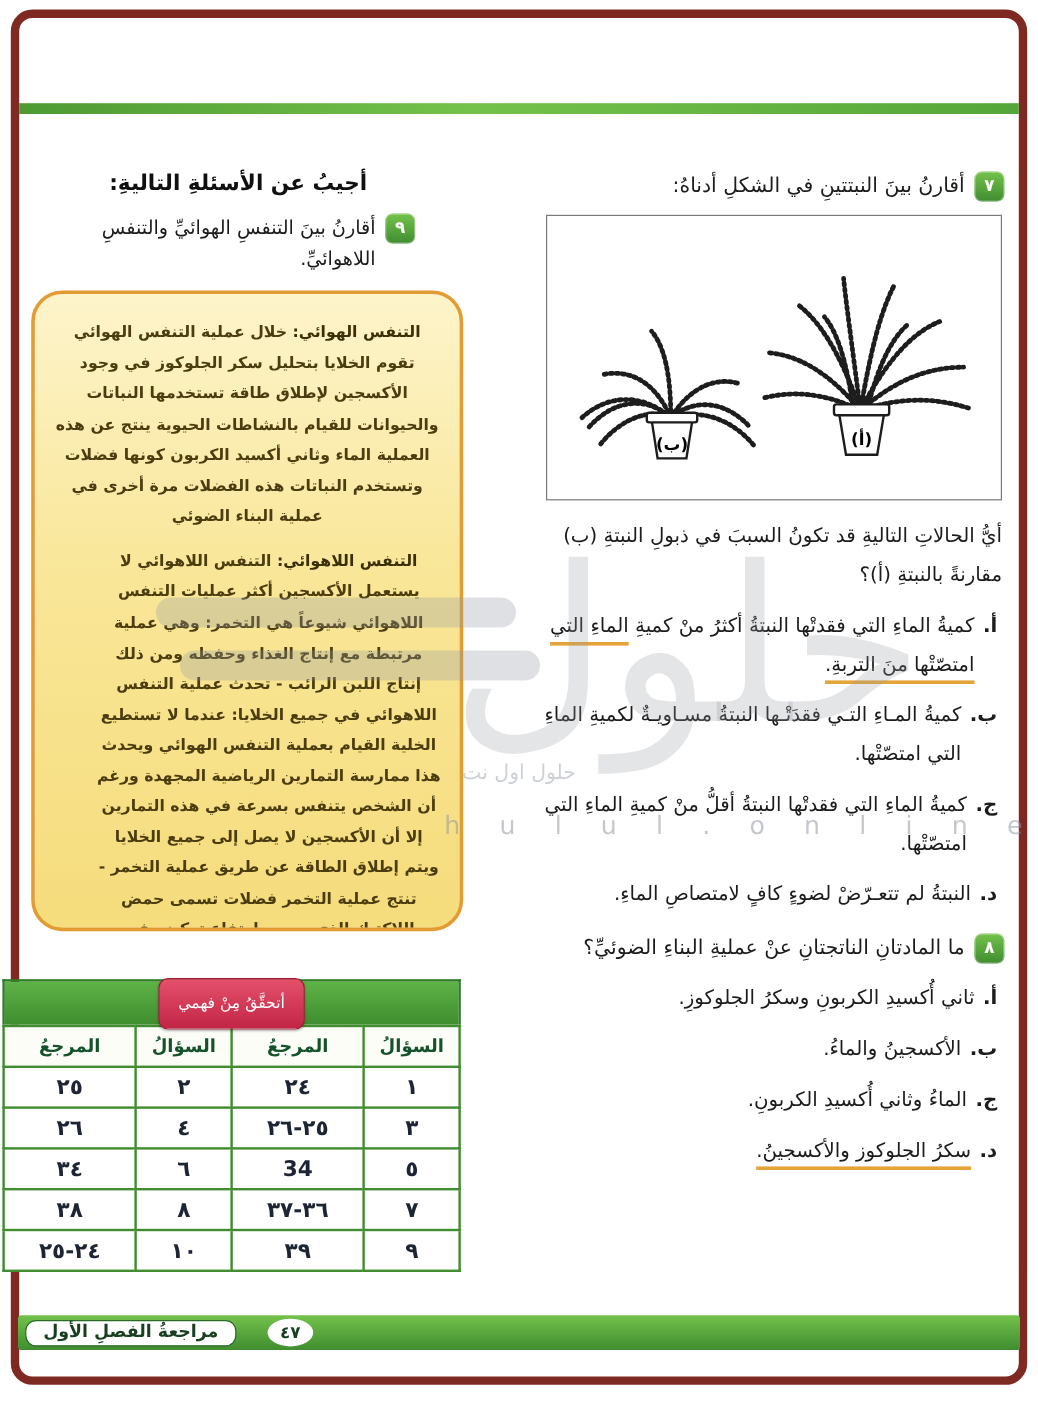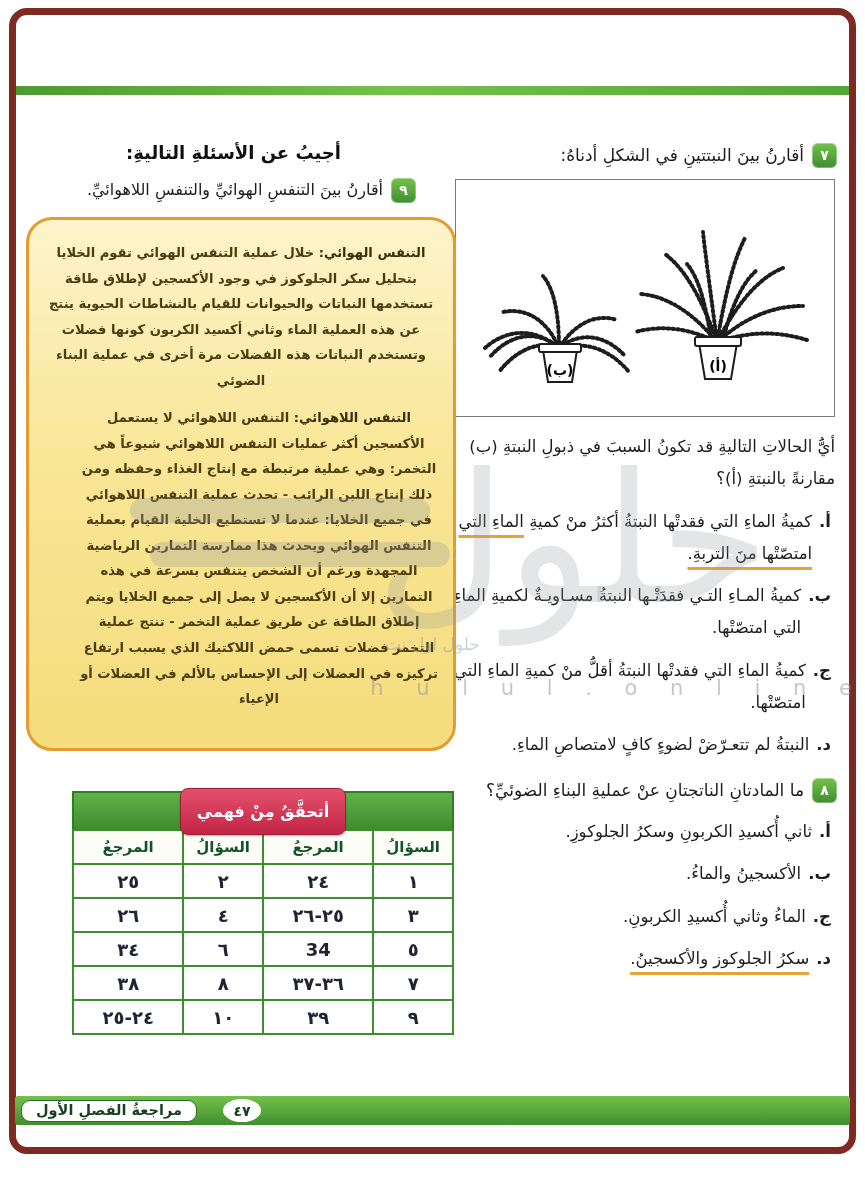--- a/index.html
+++ b/index.html
@@ -43,21 +43,21 @@
   .option { display:flex; gap:7px; font-size:16.5px; line-height:1.95; margin:0 6px 10px 0; }
   .opt-letter { font-weight:bold; flex:0 0 auto; }
   .u {
     text-decoration-line:underline; text-decoration-color:#e5a43a;
     text-decoration-thickness:3px; text-underline-offset:8px;
   }
   .q8-head { margin-top:16px; margin-bottom:12px; }
 
   
   .col-answers {
-    position:absolute; top:142px; left:26px; width:430px;
+    position:absolute; top:142px; left:26px; width:360px;
     direction:rtl; text-align:right; z-index:2;
   }
   .answers-header {
     font-weight:bold; font-size:18px; text-align:center;
     margin:0 45px 14px 30px; color:#101010;
   }
   .q9 { display:flex; gap:8px; font-size:16px; line-height:1.6; margin-right:40px; }
   .info-box {
     margin-top:14px; height:534px; overflow:hidden;
     border:3px solid #e39c33; border-radius:26px;
@@ -70,21 +70,21 @@
 
   
   .check-table { width:382px; margin:40px 2px 0 auto; }
   .ct-titlebar {
     height:38px; display:flex; align-items:center; justify-content:center;
     background:linear-gradient(180deg,#5eb347,#3f8d2f);
     border:2px solid #2f7d26; border-bottom:none;
   }
   .ct-badge {
     background:linear-gradient(180deg,#e4516b,#c22546); color:#fff;
-    font-weight:bold; font-size:16px; padding:13px 16px; border-radius:8px;
+    font-weight:normal; font-size:13px; padding:13px 16px; border-radius:8px;
     border:1px solid #9e1e38; box-shadow:0 1px 2px rgba(0,0,0,.3);
   }
   .check-table table { width:100%; border-collapse:collapse; background:#fff; }
   .check-table th, .check-table td {
     border:2px solid #3f8d2f; text-align:center; height:34px; font-weight:bold;
   }
   .check-table th { color:#14532a; font-size:15px; background:#fdfdf8; }
   .check-table td { color:#1d2433; font-size:18px; }
 
   

